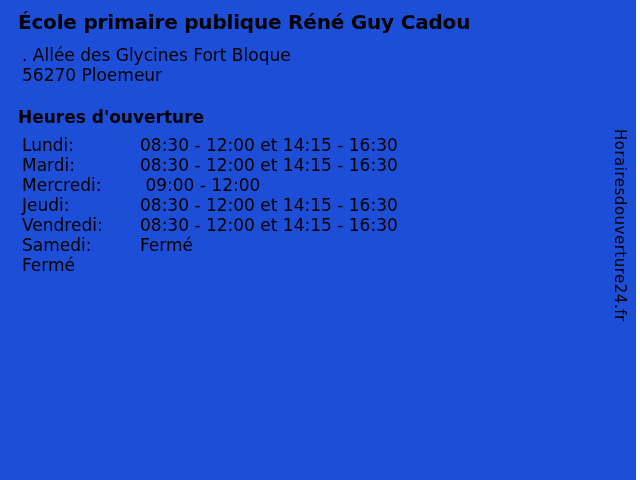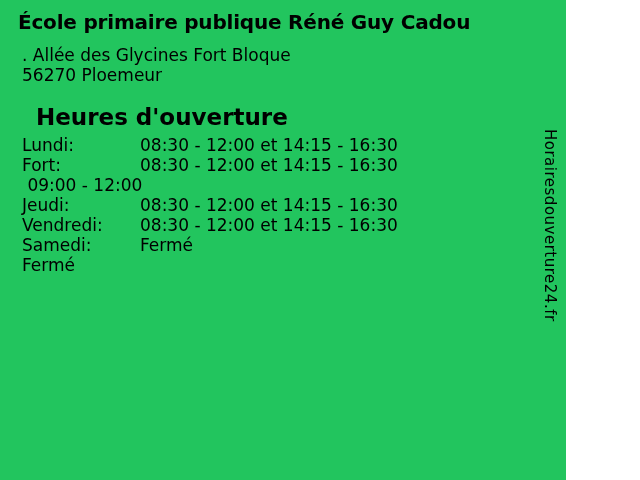--- a/index.html
+++ b/index.html
@@ -13,46 +13,46 @@
     width: 640px;
     height: 480px;
     position: relative;
     overflow: hidden;
     font-family: "DejaVu Sans", "Liberation Sans", sans-serif;
     color: #000000;
     -webkit-font-smoothing: antialiased;
   }
   .page {
     position: relative;
-    width: 566px;
+    width: 636px;
     height: 480px;
-    background: #22c55e;
+    background: #1d4ed8;
   }
   .content {
     padding: 10px 40px 0 18px;
   }
   .page-title {
     font-size: 20px;
     line-height: 25px;
     font-weight: bold;
     margin: 0;
     letter-spacing: -0.2px;
     white-space: nowrap;
   }
   .address-block {
     margin: 10px 0 12px 4px;
     font-size: 17px;
     line-height: 20px;
   }
   .address-line { white-space: nowrap; }
   .hours-heading {
-    font-size: 23px;
+    font-size: 17px;
     line-height: 20px;
     font-weight: bold;
-    margin: 22px 0 0 18px;
+    margin: 22px 0 0 0;
     white-space: nowrap;
   }
   .hours-table {
     margin: 8px 0 0 4px;
     font-size: 17px;
     line-height: 20px;
   }
   .hours-row {
     display: flex;
     align-items: center;
@@ -92,25 +92,26 @@
     <h2 class="hours-heading">Heures d'ouverture</h2>
 
     <div class="hours-table">
 
       <div class="hours-row">
         <span class="hours-day">Lundi:</span>
         <span class="hours-time">08:30 - 12:00 et 14:15 - 16:30</span>
       </div>
 
       <div class="hours-row">
-        <span class="hours-day">Fort:</span>
+        <span class="hours-day">Mardi:</span>
         <span class="hours-time">08:30 - 12:00 et 14:15 - 16:30</span>
       </div>
 
       <div class="hours-row">
+        <span class="hours-day">Mercredi:</span>
         <span class="hours-time"> 09:00 - 12:00</span>
       </div>
 
       <div class="hours-row">
         <span class="hours-day">Jeudi:</span>
         <span class="hours-time">08:30 - 12:00 et 14:15 - 16:30</span>
       </div>
 
       <div class="hours-row">
         <span class="hours-day">Vendredi:</span>

